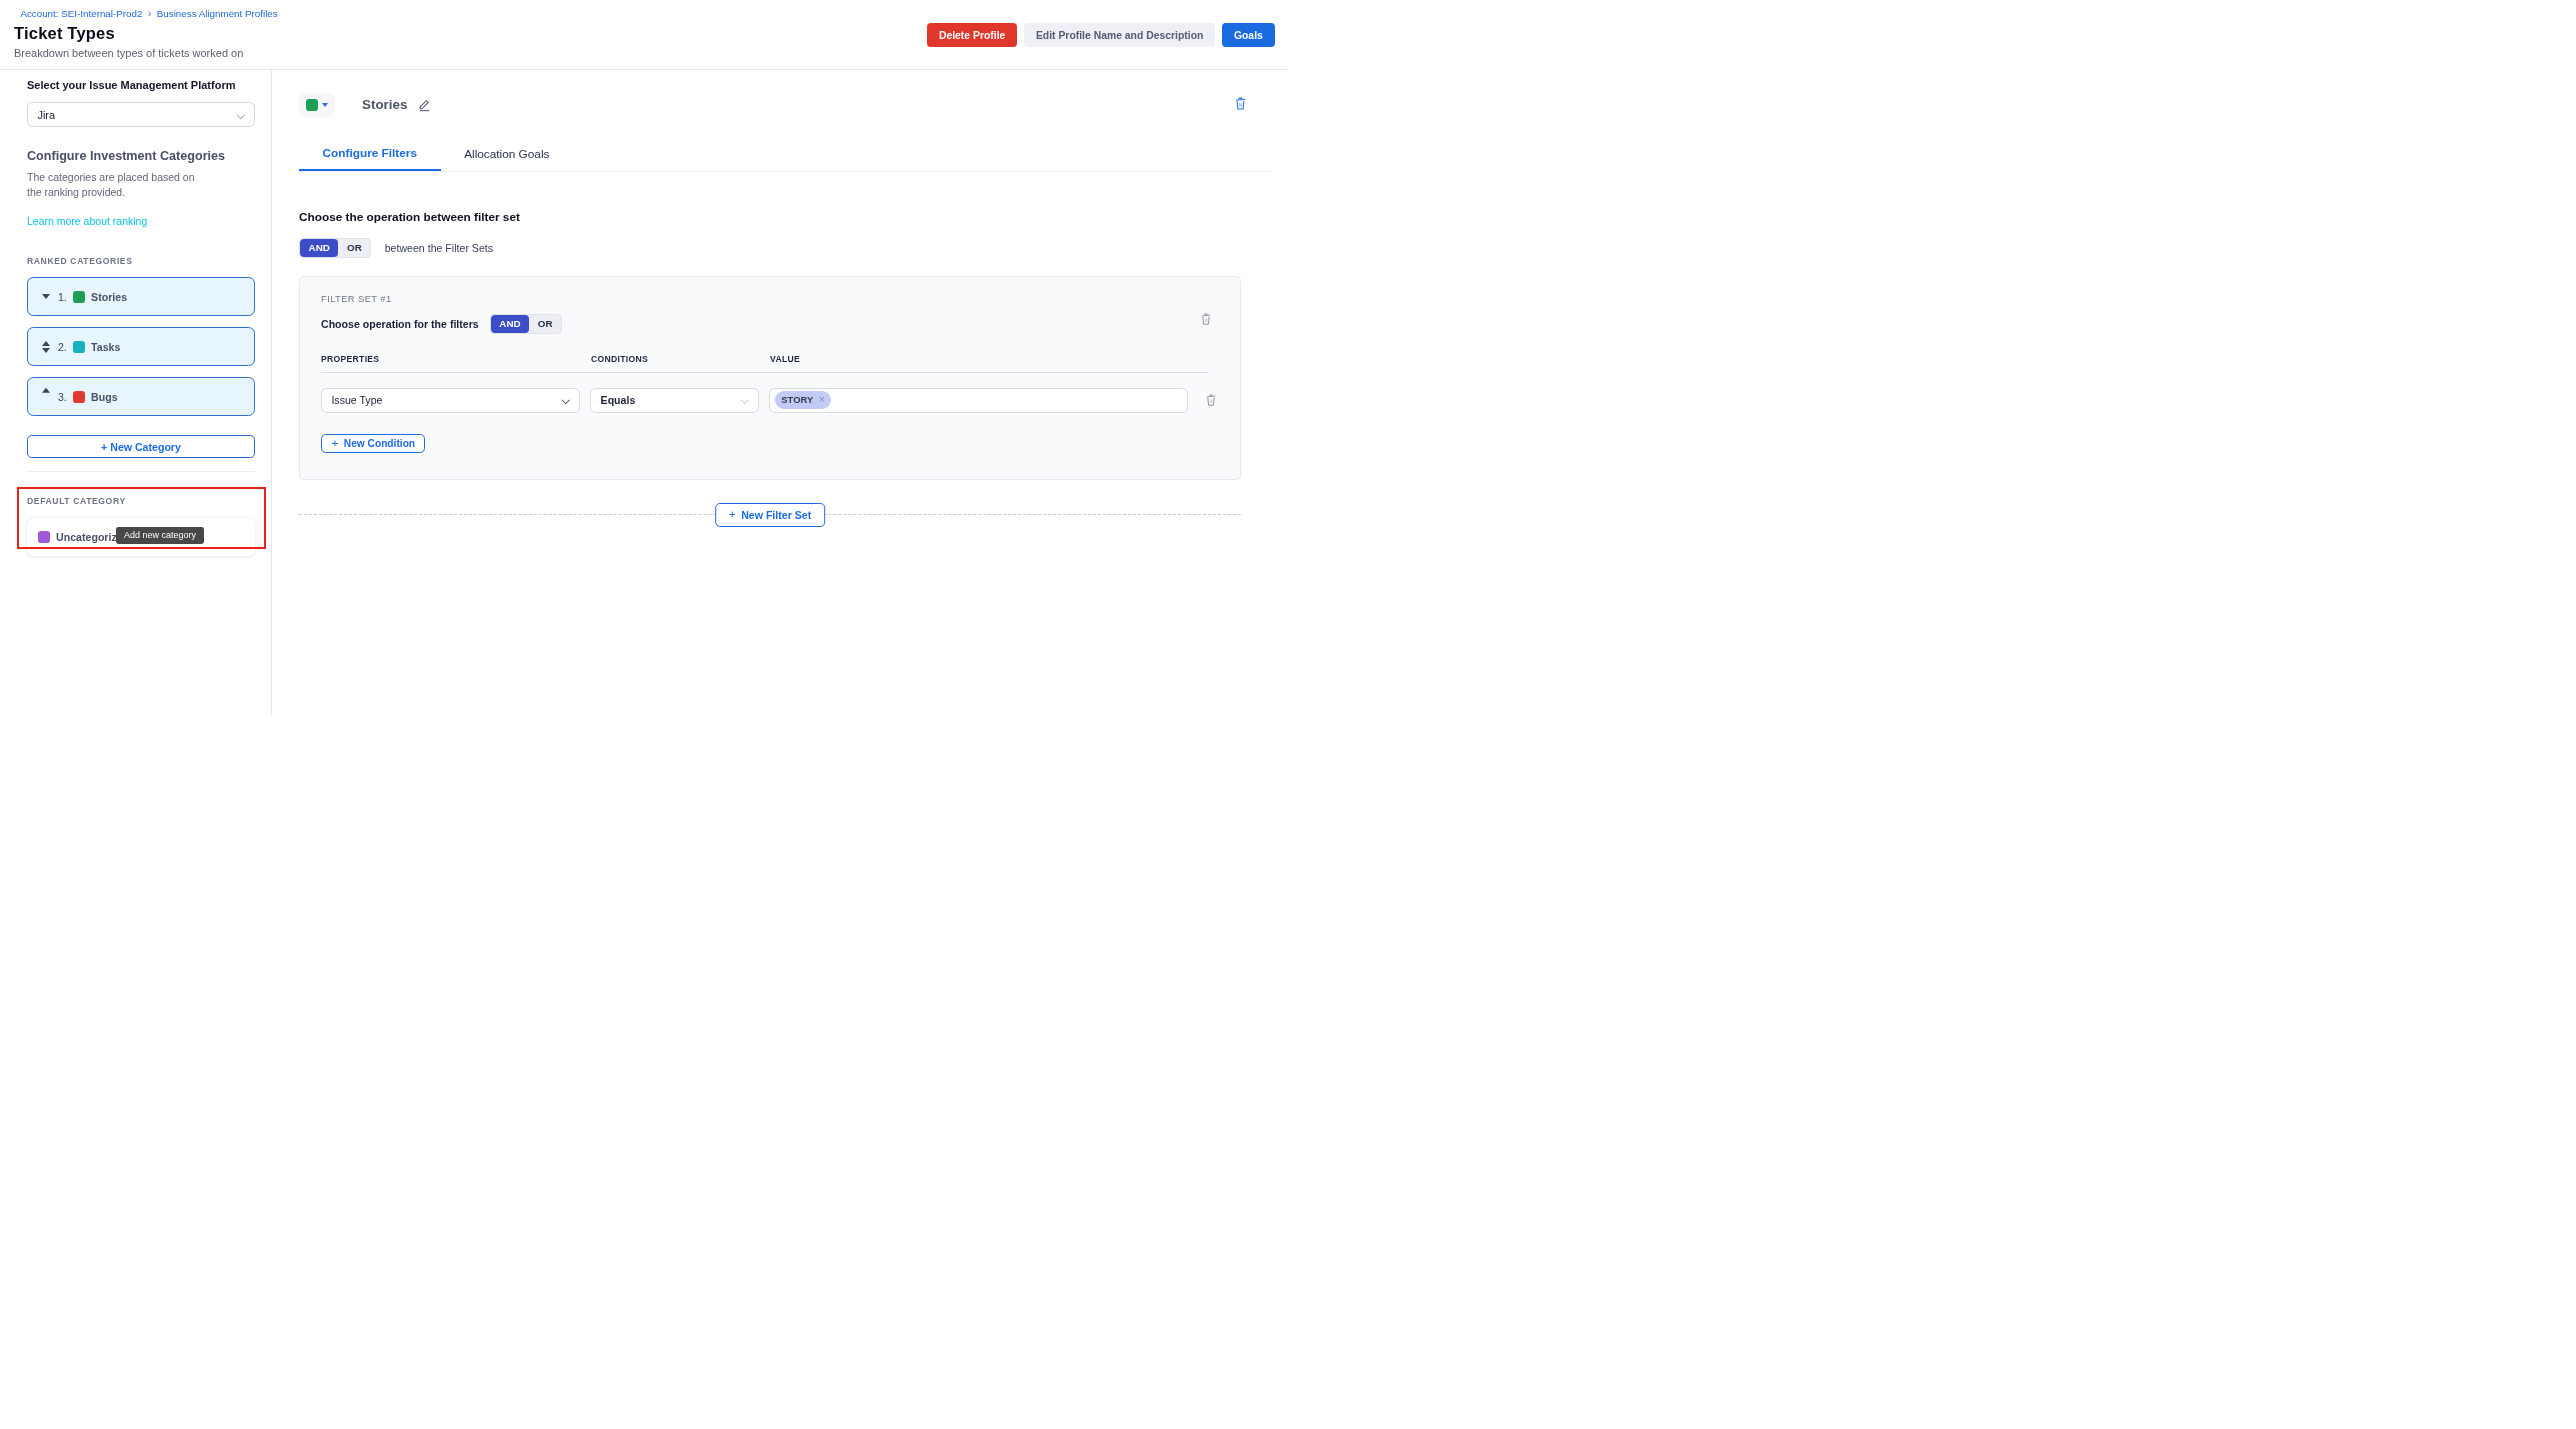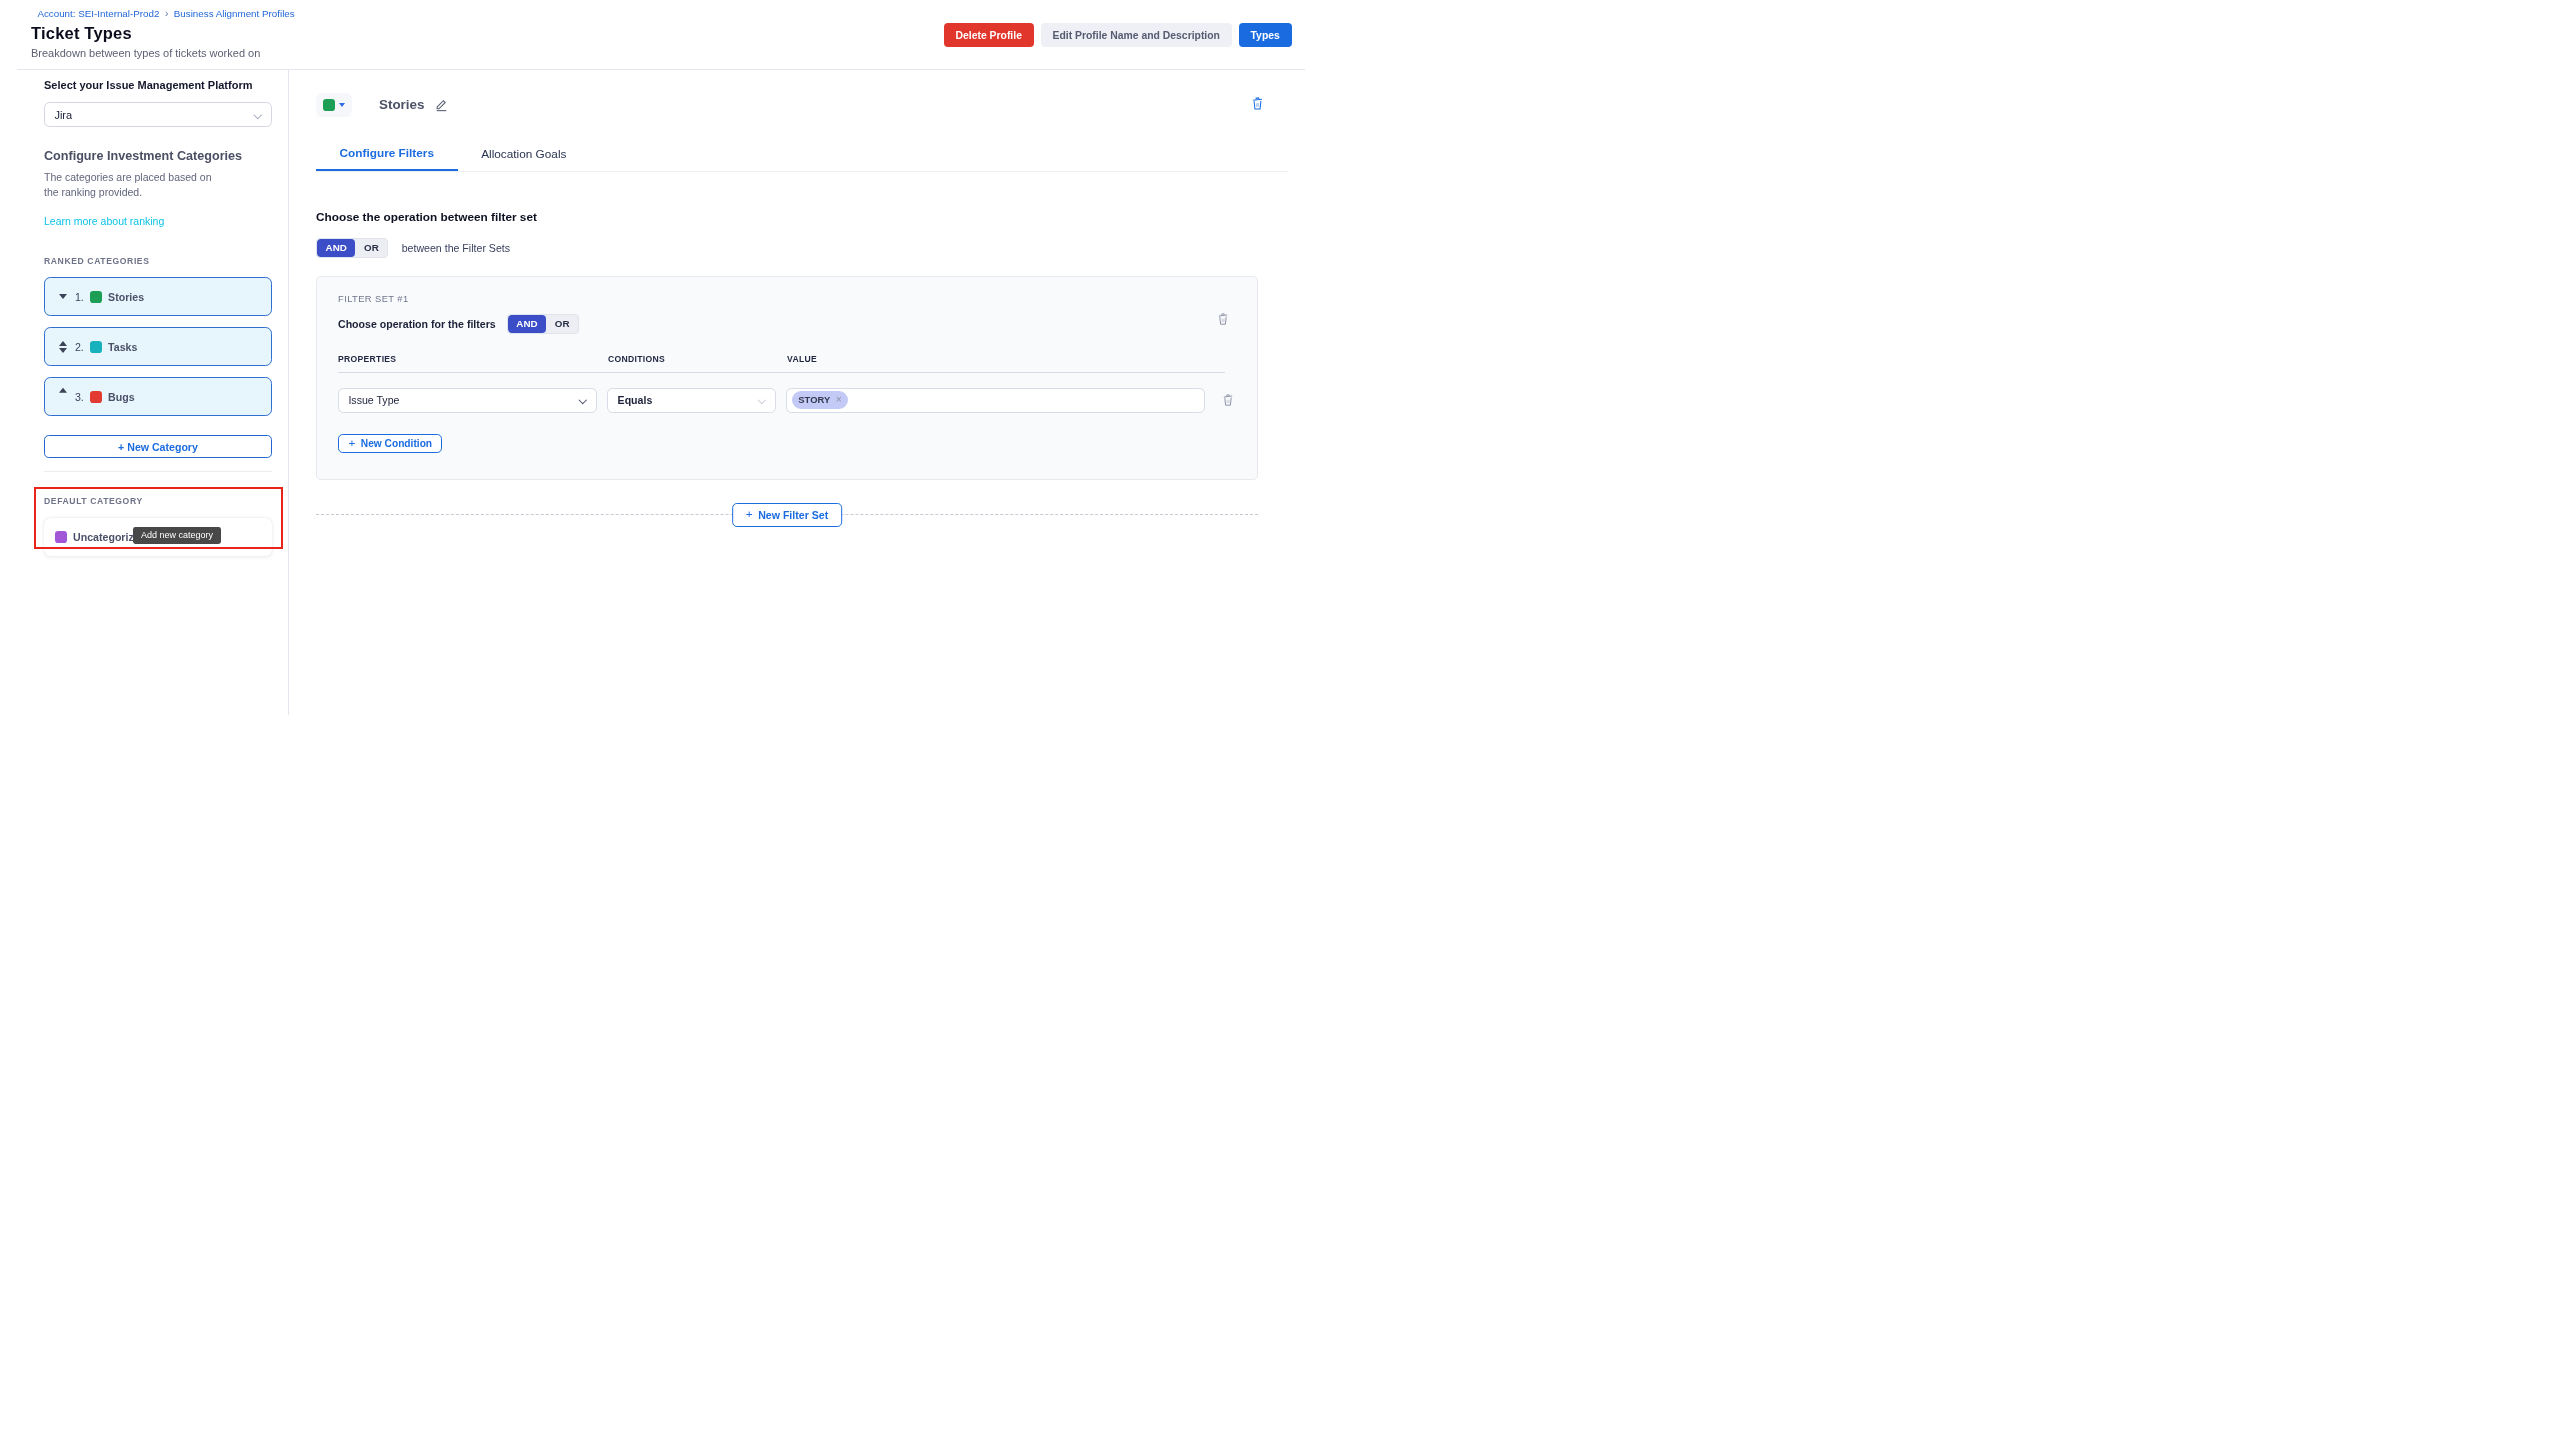--- a/index.html
+++ b/index.html
@@ -1,18 +1,18 @@
 <!DOCTYPE html>
 <html style="font-size:12.6px"><head>
 <meta charset="utf-8">
 <style>
   * { margin:0; padding:0; box-sizing:border-box; }
   html,body { background:#ffffff; }
   body { font-family:"Liberation Sans", sans-serif; color:#1c2138; }
-  .page { position:relative; width:1288px; height:715px; background:#fff; overflow:hidden;margin-left:17px; }
+  .page { position:relative; width:1288px; height:715px; background:#fff; overflow:hidden; }
 
   
   .header { position:relative; height:70px; border-bottom:0.8px solid #e4e6ee; }
   .breadcrumb { position:absolute; left:20.4px; top:7.9px; font-size:9.8px; display:flex; gap:5.5px; align-items:center; }
   .crumb-link { color:#2368d9; text-decoration:none; cursor:pointer; }
   .crumb-sep { color:#5e78a9; font-size:10.2px; }
   .page-title { position:absolute; left:14px; top:23.6px; font-size:16.5px; font-weight:700; color:#0b0d1c; letter-spacing:0.2px; }
   .page-sub { position:absolute; left:14px; top:47px; font-size:11px; color:#5c5f73; }
   .header-actions { position:absolute; right:13.4px; top:23px; display:flex; gap:7px; }
   .btn { border:none; border-radius:3.9px; font-family:inherit; font-size:10.4px; font-weight:700; height:24.4px; padding:0 11.8px; cursor:pointer; }
@@ -122,21 +122,21 @@
     <div class="breadcrumb">
       <a class="crumb-link">Account: SEI-Internal-Prod2</a>
       <span class="crumb-sep">›</span>
       <a class="crumb-link">Business Alignment Profiles</a>
     </div>
     <div class="page-title">Ticket Types</div>
     <div class="page-sub">Breakdown between types of tickets worked on</div>
     <div class="header-actions">
       <button class="btn btn-danger">Delete Profile</button>
       <button class="btn btn-soft">Edit Profile Name and Description</button>
-      <button class="btn btn-primary">Types</button>
+      <button class="btn btn-primary">Goals</button>
     </div>
   </div>
 
   <div class="body-row">
 
     <aside class="sidebar">
       <div class="sb-label">Select your Issue Management Platform</div>
 
       <div class="select-box">
         <span>Jira</span>

